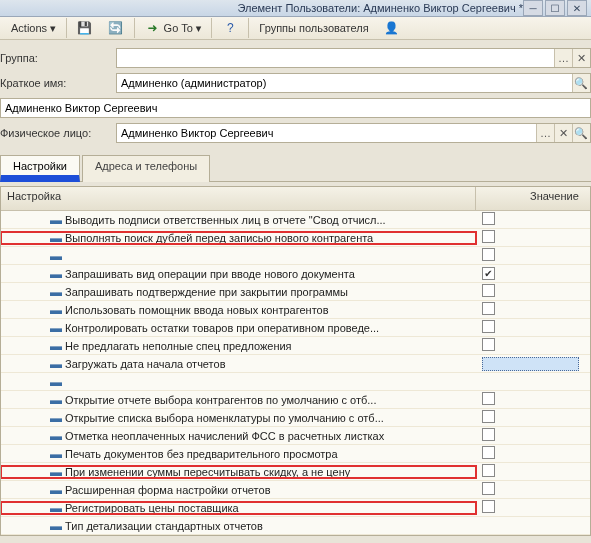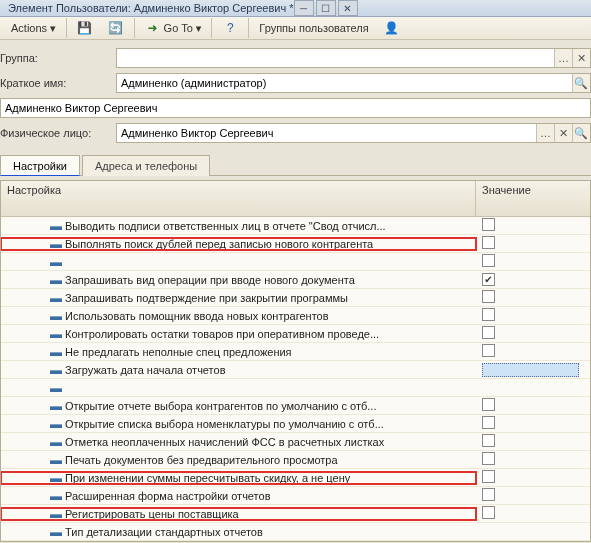--- a/index.html
+++ b/index.html
@@ -9,21 +9,21 @@
     font-size: 11px;
     background: #e8e4d8;
     width: 591px;
     height: 543px;
     overflow: hidden;
   }
   .window { width:591px; height:543px; display:flex; flex-direction:column; }
   .titlebar {
     background: linear-gradient(#dde5ed, #c8d6e6);
     height: 39px;
-    display:flex; align-items:center; justify-content:flex-start;
+    display:flex; align-items:center; justify-content:flex-end;
     padding: 0 4px; border-bottom:1px solid #9aa7b8;
   }
   .titlebar-text { font-size:11px; color:#2a3a55; padding-left:4px; }
   .win-buttons { display:flex; gap:2px; }
   .win-btn { width:20px; height:16px; background:#d6dbe4; border:1px solid #9aa7b8; display:flex;align-items:center;justify-content:center;font-size:10px;color:#3a4a60;}
   .toolbar {
     height:28px; background:linear-gradient(#f7f4eb,#ece7d8);
     border-bottom:1px solid #c7c0ac;
     display:flex; align-items:center; padding:0 4px; gap:1px;
   }
@@ -35,25 +35,25 @@
   .form-row{display:flex;align-items:center;margin-bottom:5px;gap:6px;}
   .form-label{width:110px;color:#333;}
   .form-field{flex:1;display:flex;align-items:center;height:20px;
     background:#fff;border:1px solid #b5ae97;}
   .form-field input{flex:1;border:0;outline:0;font:inherit;padding:0 4px;background:transparent;}
   .field-btn{width:18px;height:18px;border-left:1px solid #c7c0ac;
     display:flex;align-items:center;justify-content:center;font-size:11px;color:#555;background:#f2eee1;}
   .tab-row{display:flex;gap:0;margin-top:6px;border-bottom:1px solid #b5ae97;}
   .tab{padding:4px 12px 3px;border:1px solid #b5ae97;border-bottom:none;
     background:#f2eee1;margin-right:2px;position:relative;top:1px;color:#444;}
-  .tab.active{background:#fbfaf4;color:#000;border-bottom:1px solid #1d4ed8;}
+  .tab.active{background:#fbfaf4;color:#000;border-bottom:7px solid #1d4ed8;}
   .grid-wrap{flex:1;border:1px solid #b5ae97;background:#fbfaf4;margin-top:4px;
     display:flex;flex-direction:column;overflow:hidden;}
   .grid-head{display:flex;background:linear-gradient(#f5f2e7,#e5e0cf);
-    border-bottom:1px solid #c7c0ac;height:36px;}
+    border-bottom:1px solid #c7c0ac;height:24px;gap:48px;}
   .gh-col{padding:3px 6px;border-right:1px solid #c7c0ac;color:#333;}
   .gh-col:first-child{width:475px;}
   .gh-col:last-child{flex:1;border-right:none;}
   .grid-body{flex:1;overflow-y:auto;overflow-x:hidden;}
   .grid-row{display:flex;height:18px;align-items:center;border-bottom:1px solid #eee8d6;}
   .gc-indent{display:inline-block;}
   .gc-name{width:475px;display:flex;align-items:center;padding-left:4px;
     white-space:nowrap;overflow:hidden;text-overflow:ellipsis;color:#222;gap:3px;}
   .gc-val{flex:1;padding-left:6px;}
   .bullet{color:#3b6ea5;font-size:12px;line-height:1;}

